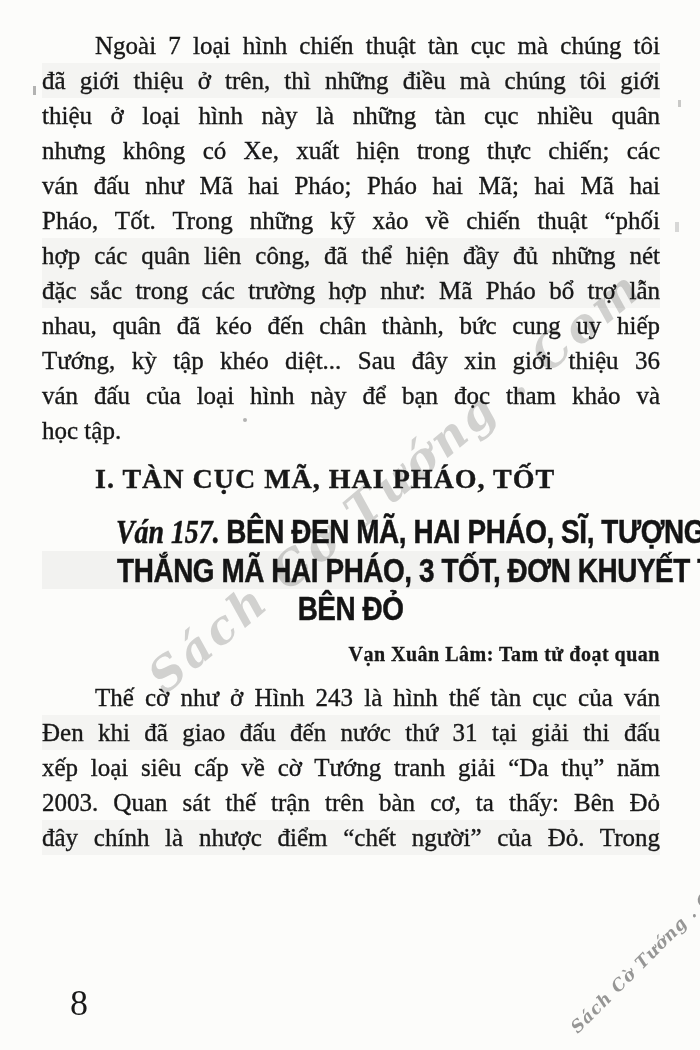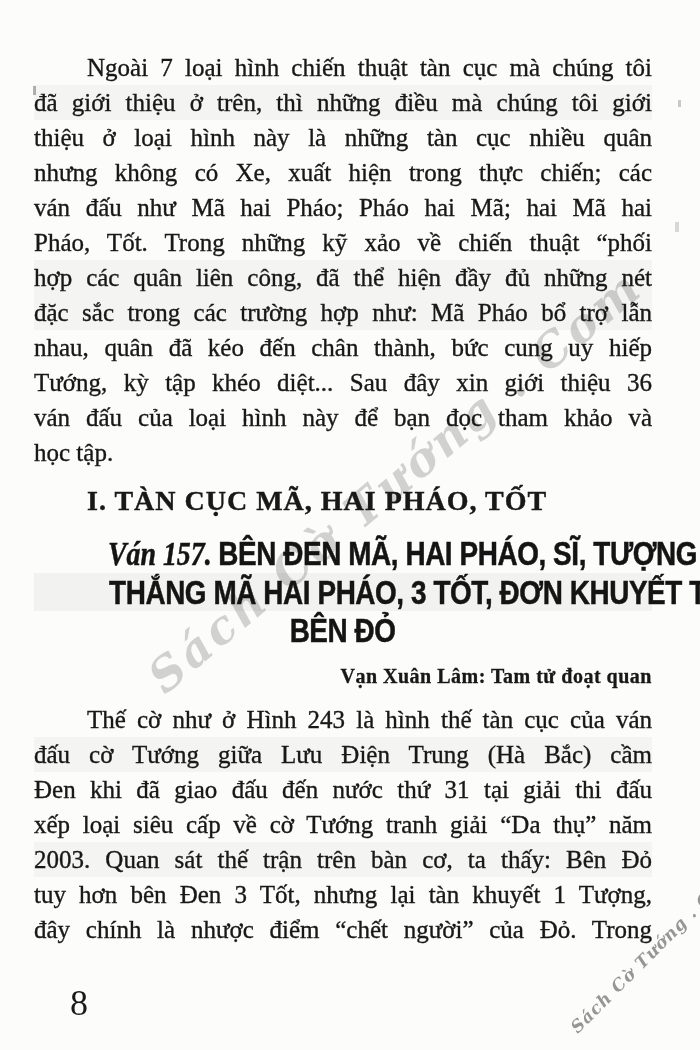--- a/index.html
+++ b/index.html
@@ -9,25 +9,24 @@
     width: 700px;
     height: 1050px;
     background: #fcfcfa;
     overflow: hidden;
     font-family: "Liberation Serif", serif;
     color: #181818;
   }
 
   .content {
     position: absolute;
-    left: 34px;
+    left: 42px;
     top: 28px;
     width: 618px;
     z-index: 2;
-    margin-top: 22px;
   }
 
   
   .para { font-size: 25px; line-height: 35px; }
   .line {
     text-align: justify;
     text-align-last: justify;
     -webkit-text-stroke: 0.35px #181818;
     white-space: nowrap;
   }
@@ -176,25 +175,23 @@
       </div>
       <div class="vh-line">
         <span class="cond">BÊN ĐỎ</span>
       </div>
     </div>
 
     <h3 class="sub-heading">Vạn Xuân Lâm: Tam tử đoạt quan</h3>
 
     <div class="para para-2">
         <div class="line indent">Thế cờ như ở Hình 243 là hình thế tàn cục của ván</div>
-        <div class="line">đấu cờ Tướng giữa Lưu Điện Trung (Hà Bắc) cầm</div>
         <div class="line">Đen khi đã giao đấu đến nước thứ 31 tại giải thi đấu</div>
         <div class="line">xếp loại siêu cấp về cờ Tướng tranh giải “Da thụ” năm</div>
         <div class="line">2003. Quan sát thế trận trên bàn cơ, ta thấy: Bên Đỏ</div>
-        <div class="line">tuy hơn bên Đen 3 Tốt, nhưng lại tàn khuyết 1 Tượng,</div>
         <div class="line">đây chính là nhược điểm “chết người” của Đỏ. Trong</div>
       </div>
 
   </div>
 
   <div class="page-number">8</div>
 
 </div>
 
 </body></html>

